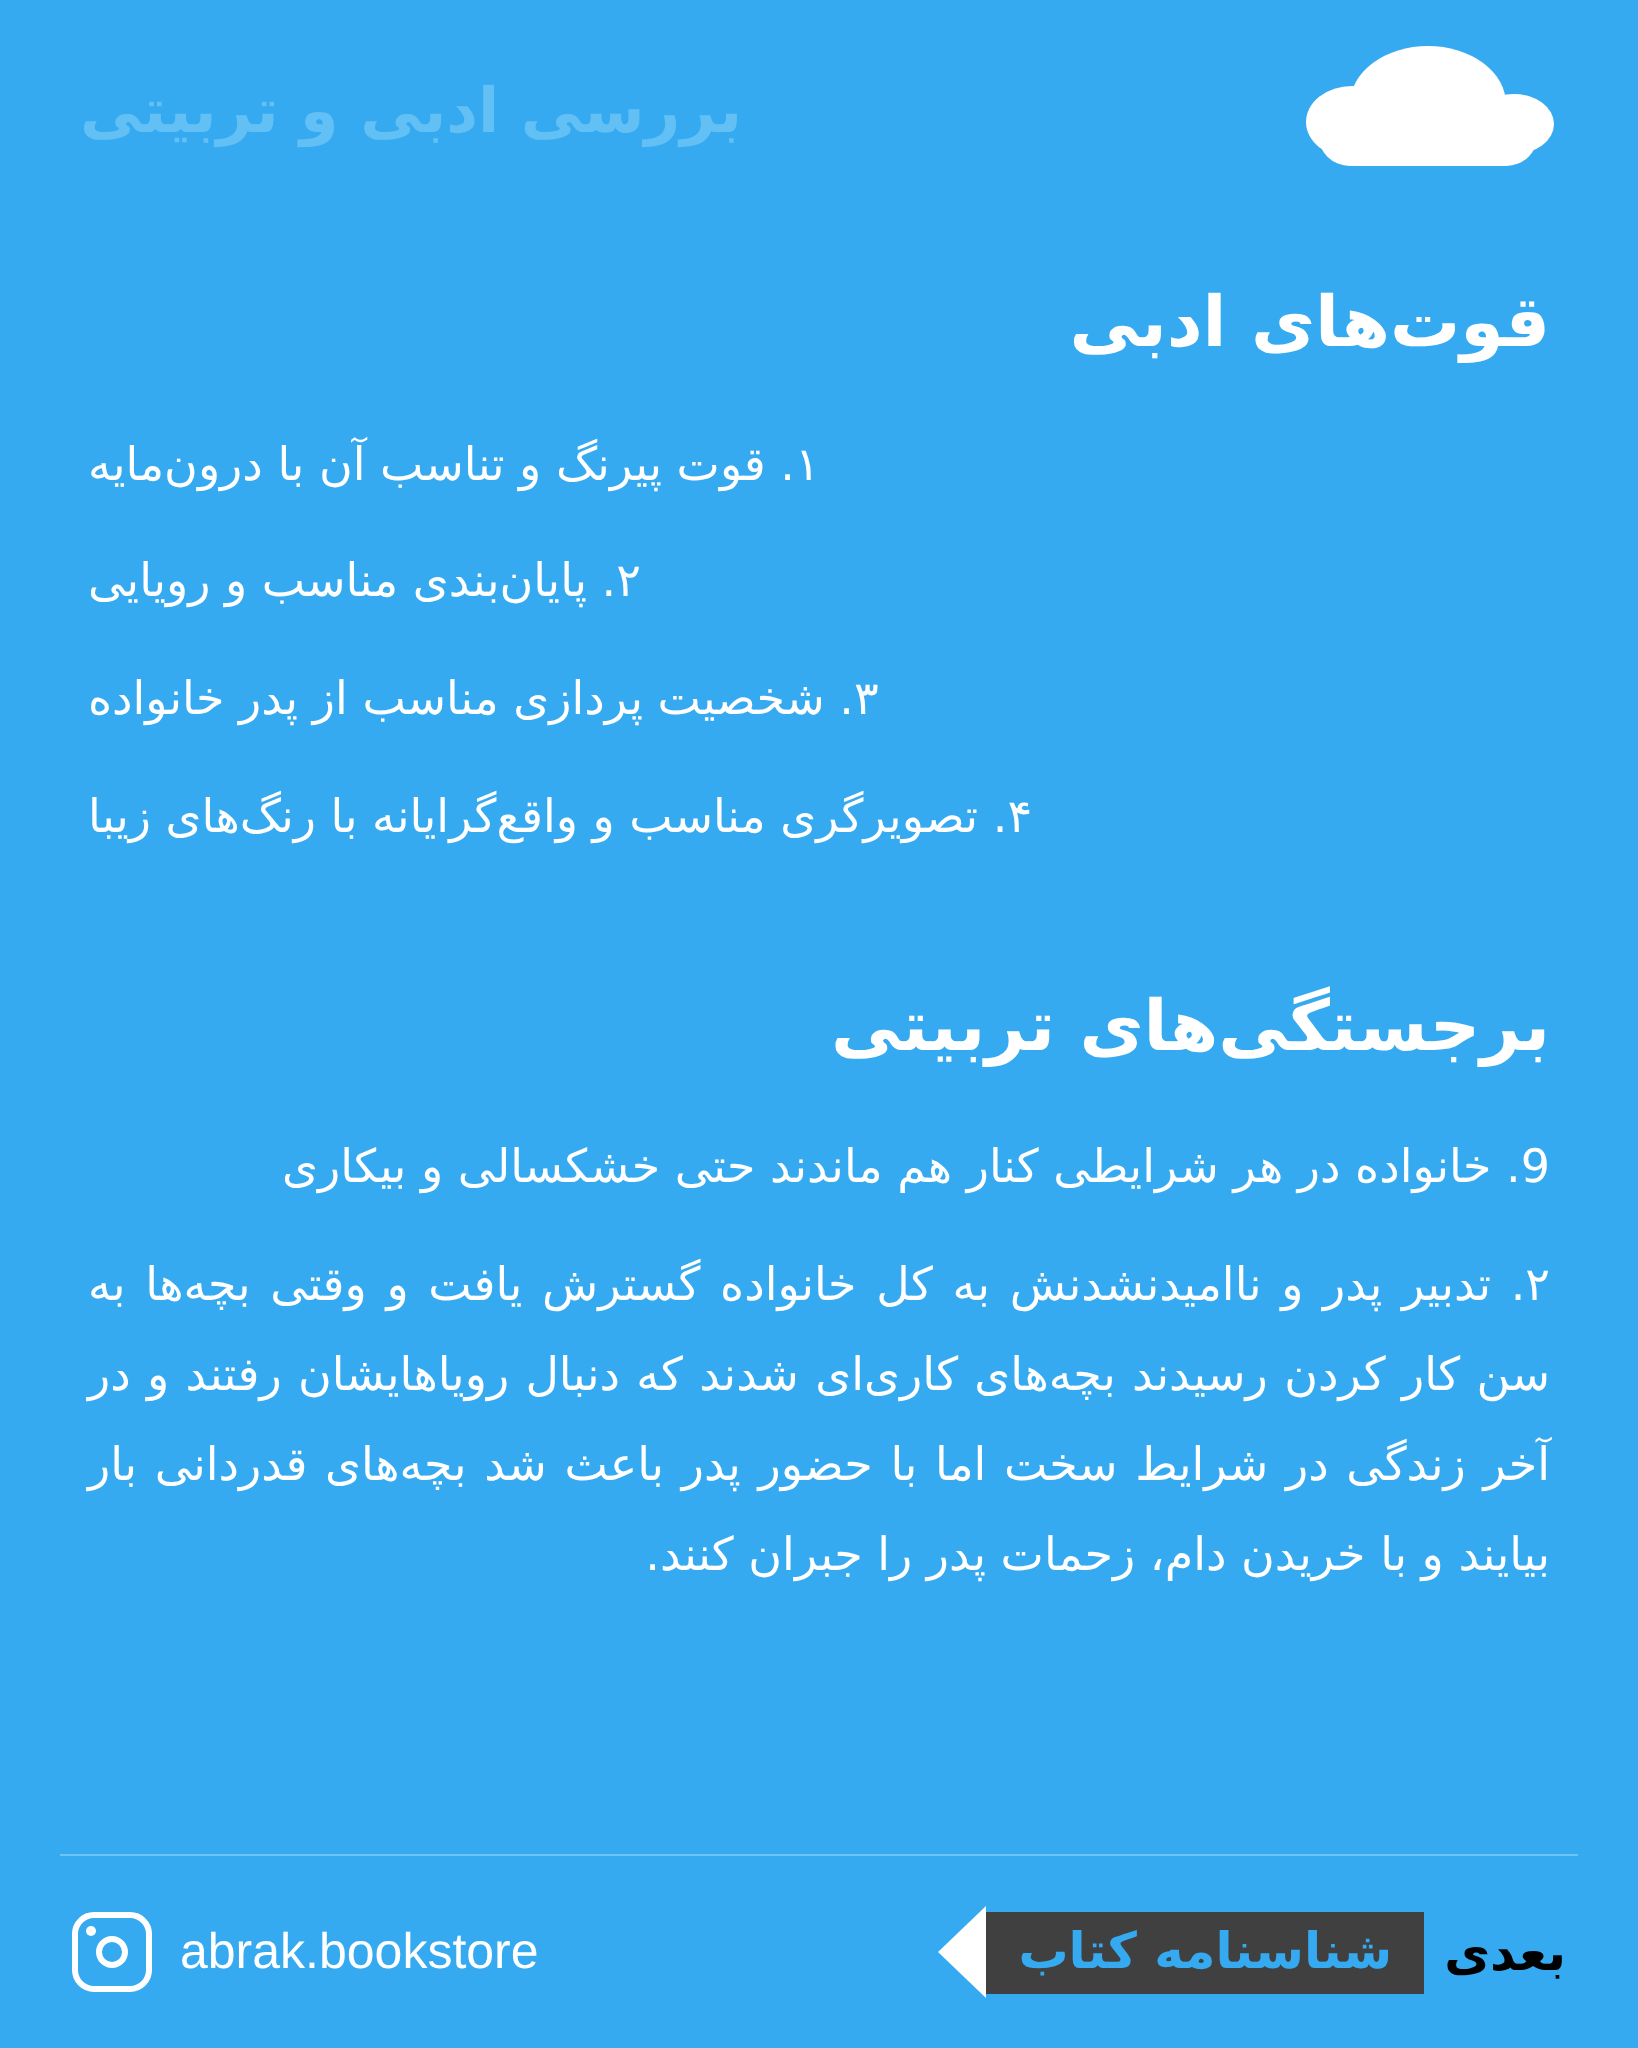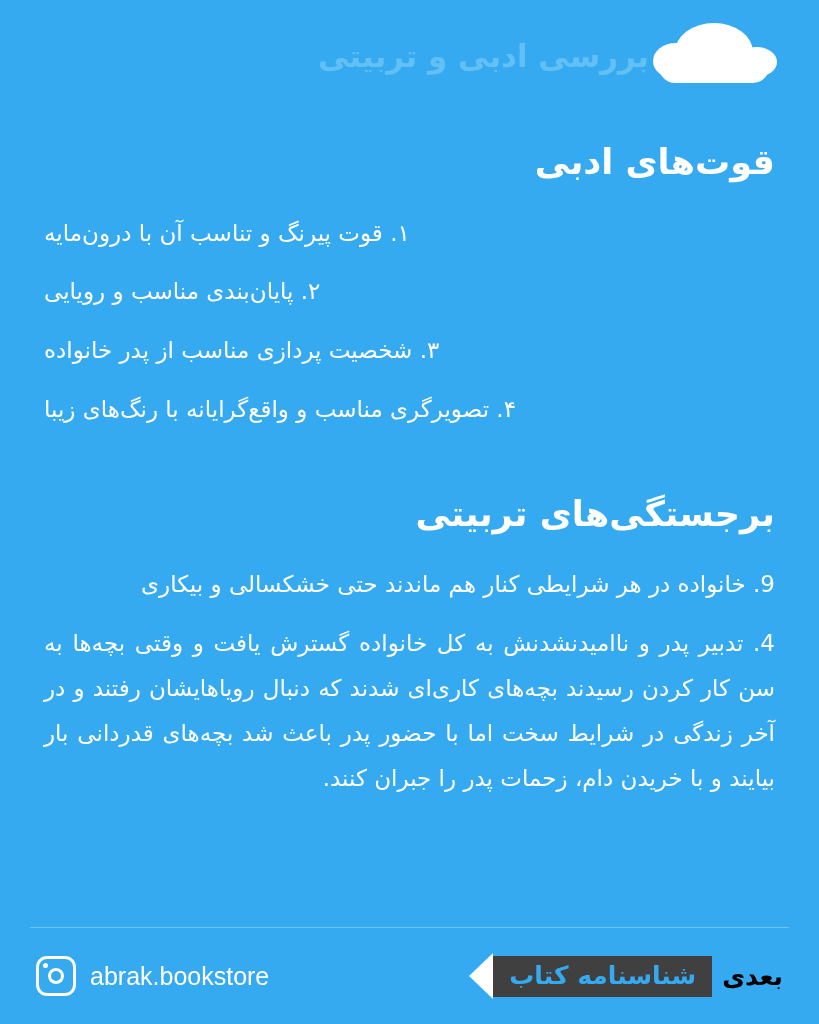--- a/index.html
+++ b/index.html
@@ -20,21 +20,21 @@
     height: 1024px;
     position: relative;
     box-sizing: border-box;
   }
 
   
   .header {
     height: 112px;
     display: flex;
     align-items: center;
-    justify-content: flex-start;
+    justify-content: space-between;
     padding: 0 40px 0 40px;
     box-sizing: border-box;
   }
   .header-title {
     font-size: 31px;
     font-weight: bold;
     color: #63c0f5;
     letter-spacing: 0px;
     white-space: nowrap;
     direction: rtl;
@@ -230,21 +230,21 @@
     <ul class="list">
       <li class="list-item">۱. قوت پیرنگ و تناسب آن با درون‌مایه</li>
       <li class="list-item">۲. پایان‌بندی مناسب و رویایی</li>
       <li class="list-item">۳. شخصیت پردازی مناسب از پدر خانواده</li>
       <li class="list-item">۴. تصویرگری مناسب و واقع‌گرایانه با رنگ‌های زیبا</li>
     </ul>
 
     <div class="section-heading second">برجستگی‌های تربیتی</div>
     <ul class="list">
       <li class="list-item justified">9. خانواده در هر شرایطی کنار هم ماندند حتی خشکسالی و بیکاری</li>
-      <li class="list-item justified">4. تدبیر پدر و ناامیدنشدنش به کل خانواده گسترش یافت و وقتی بچه‌ها به سن کار کردن رسیدند بچه‌های کاری‌ای شدند که دنبال رویاهایشان رفتند و در آخر زندگی در شرایط سخت اما با حضور پدر باعث شد بچه‌های قدردانی بار بیایند و با خریدن دام، زحمات پدر را جبران کنند.</li>
+      <li class="list-item justified">۲. تدبیر پدر و ناامیدنشدنش به کل خانواده گسترش یافت و وقتی بچه‌ها به سن کار کردن رسیدند بچه‌های کاری‌ای شدند که دنبال رویاهایشان رفتند و در آخر زندگی در شرایط سخت اما با حضور پدر باعث شد بچه‌های قدردانی بار بیایند و با خریدن دام، زحمات پدر را جبران کنند.</li>
     </ul>
 
   </div>
 
   <div class="footer-divider"></div>
 
   <div class="footer">
     <div class="handle-group">
       <div class="ig-icon"></div>
       <div class="handle-text">abrak.bookstore</div>

